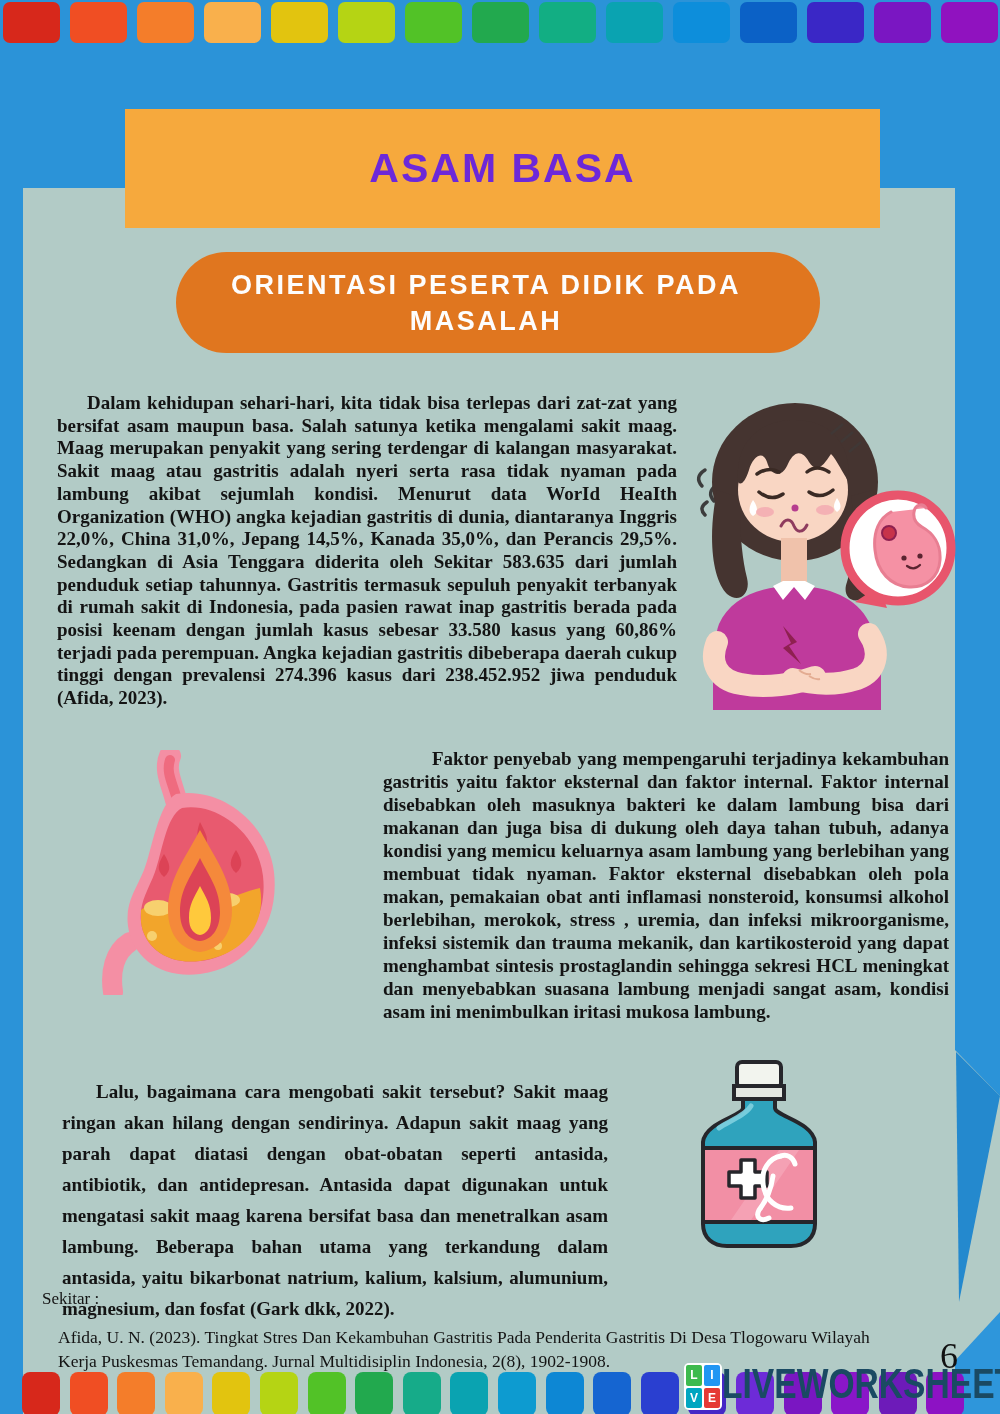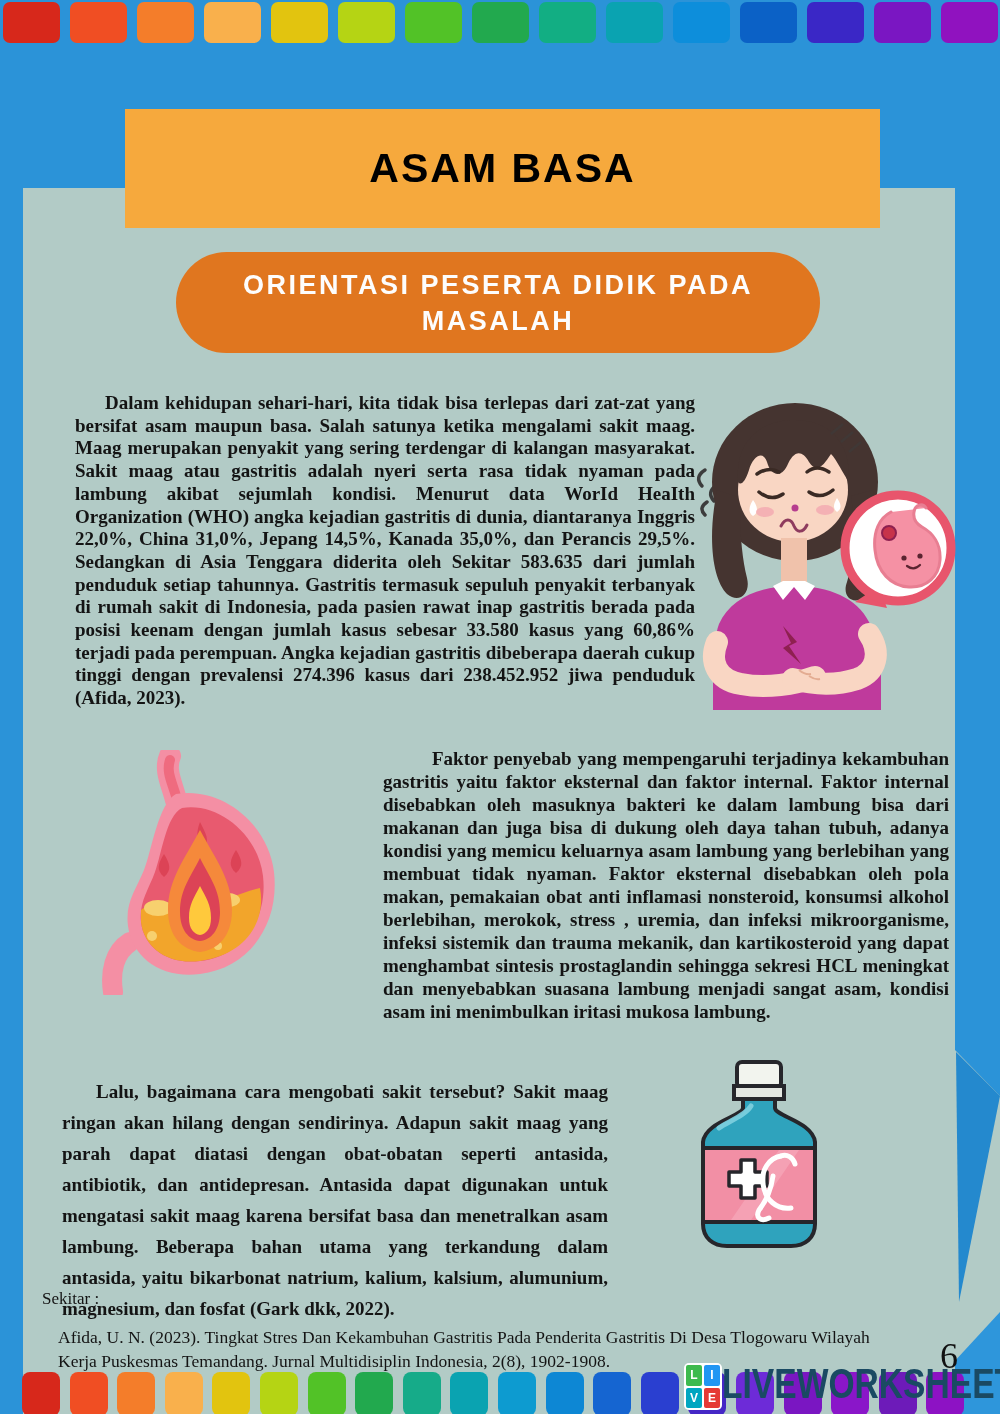--- a/index.html
+++ b/index.html
@@ -16,36 +16,36 @@
   .top-border .sq{position:absolute;top:0;width:57px;height:41px;border-radius:7px;}
   .bottom-border{position:absolute;left:0;top:1372px;width:1000px;height:42px;z-index:3;}
   .bottom-border .sq{position:absolute;top:0;width:38px;height:44px;border-radius:8px;}
   
   .title-box{
     position:absolute;left:125px;top:109px;width:755px;height:119px;
     background:#f6a93d;z-index:4;display:flex;align-items:center;justify-content:center;
   }
   .title-box h1{
     margin:0;font-family:"Liberation Sans",sans-serif;font-weight:bold;
-    font-size:41px;letter-spacing:2px;color:#000000;
+    font-size:41px;letter-spacing:2px;color:#6d28d9;
   }
   .banner{
     position:absolute;left:176px;top:252px;width:644px;height:101px;border-radius:52px;
-    background:#e0761f;z-index:4;display:flex;align-items:center;justify-content:center;text-align:center;
+    background:#e0761f;z-index:4;display:flex;align-items:center;text-align:center;
   }
   .banner .banner-text{
     font-family:"Liberation Sans",sans-serif;font-weight:bold;color:#fdfdfd;
     font-size:27px;letter-spacing:2.5px;line-height:36px;width:620px;
   }
   
   .para{
     position:absolute;z-index:4;color:#141414;font-weight:bold;
     font-size:19px;line-height:22.7px;text-align:justify;
   }
-  #para1{left:75px;top:373px;width:620px;text-indent:30px;}
+  #para1{left:57px;top:373px;width:620px;text-indent:30px;}
   #para2{left:383px;top:728px;width:566px;text-indent:49px;line-height:23px;}
   #para3{left:62px;top:1057px;width:546px;text-indent:34px;line-height:31px;}
   
   .illus{position:absolute;z-index:5;}
   #girl{left:683px;top:390px;width:278px;height:320px;}
   #stomach-fire{left:100px;top:750px;width:190px;height:245px;}
   #bottle{left:695px;top:1058px;width:128px;height:200px;}
   
   .source{position:absolute;left:42px;top:1289px;width:880px;z-index:4;color:#141414;}
   .source .src-label{font-size:17px;margin:0 0 4px 0;}

